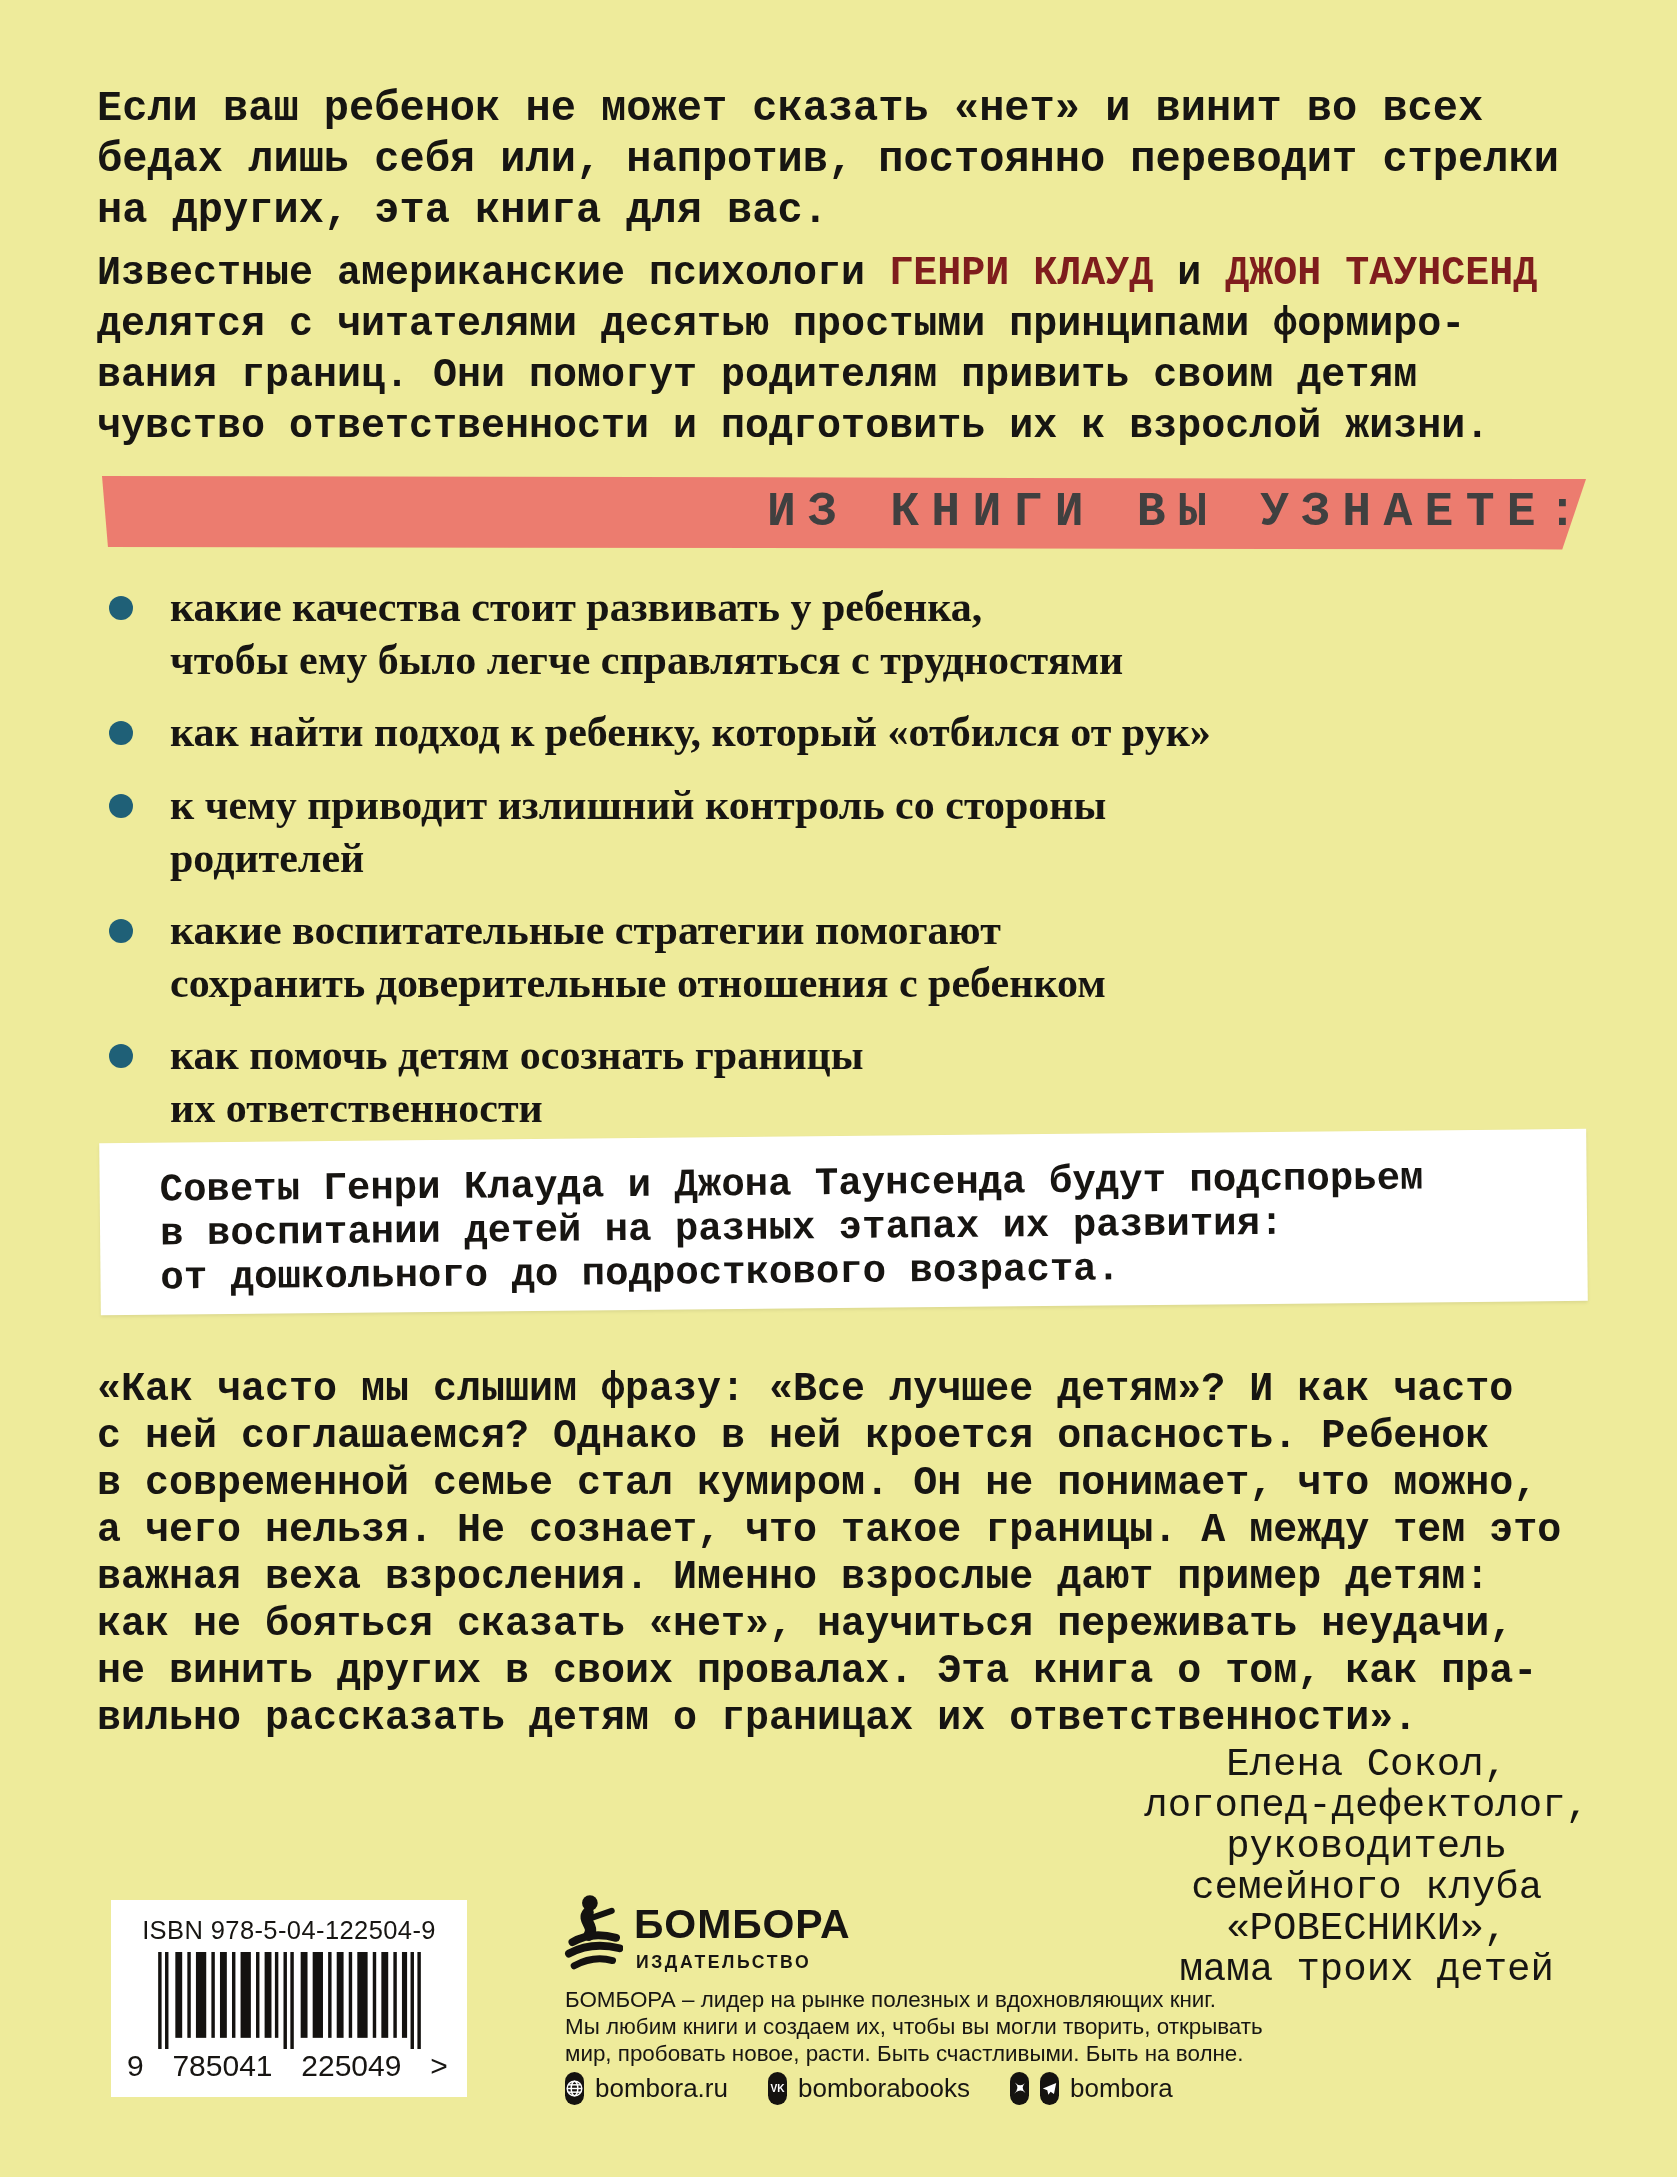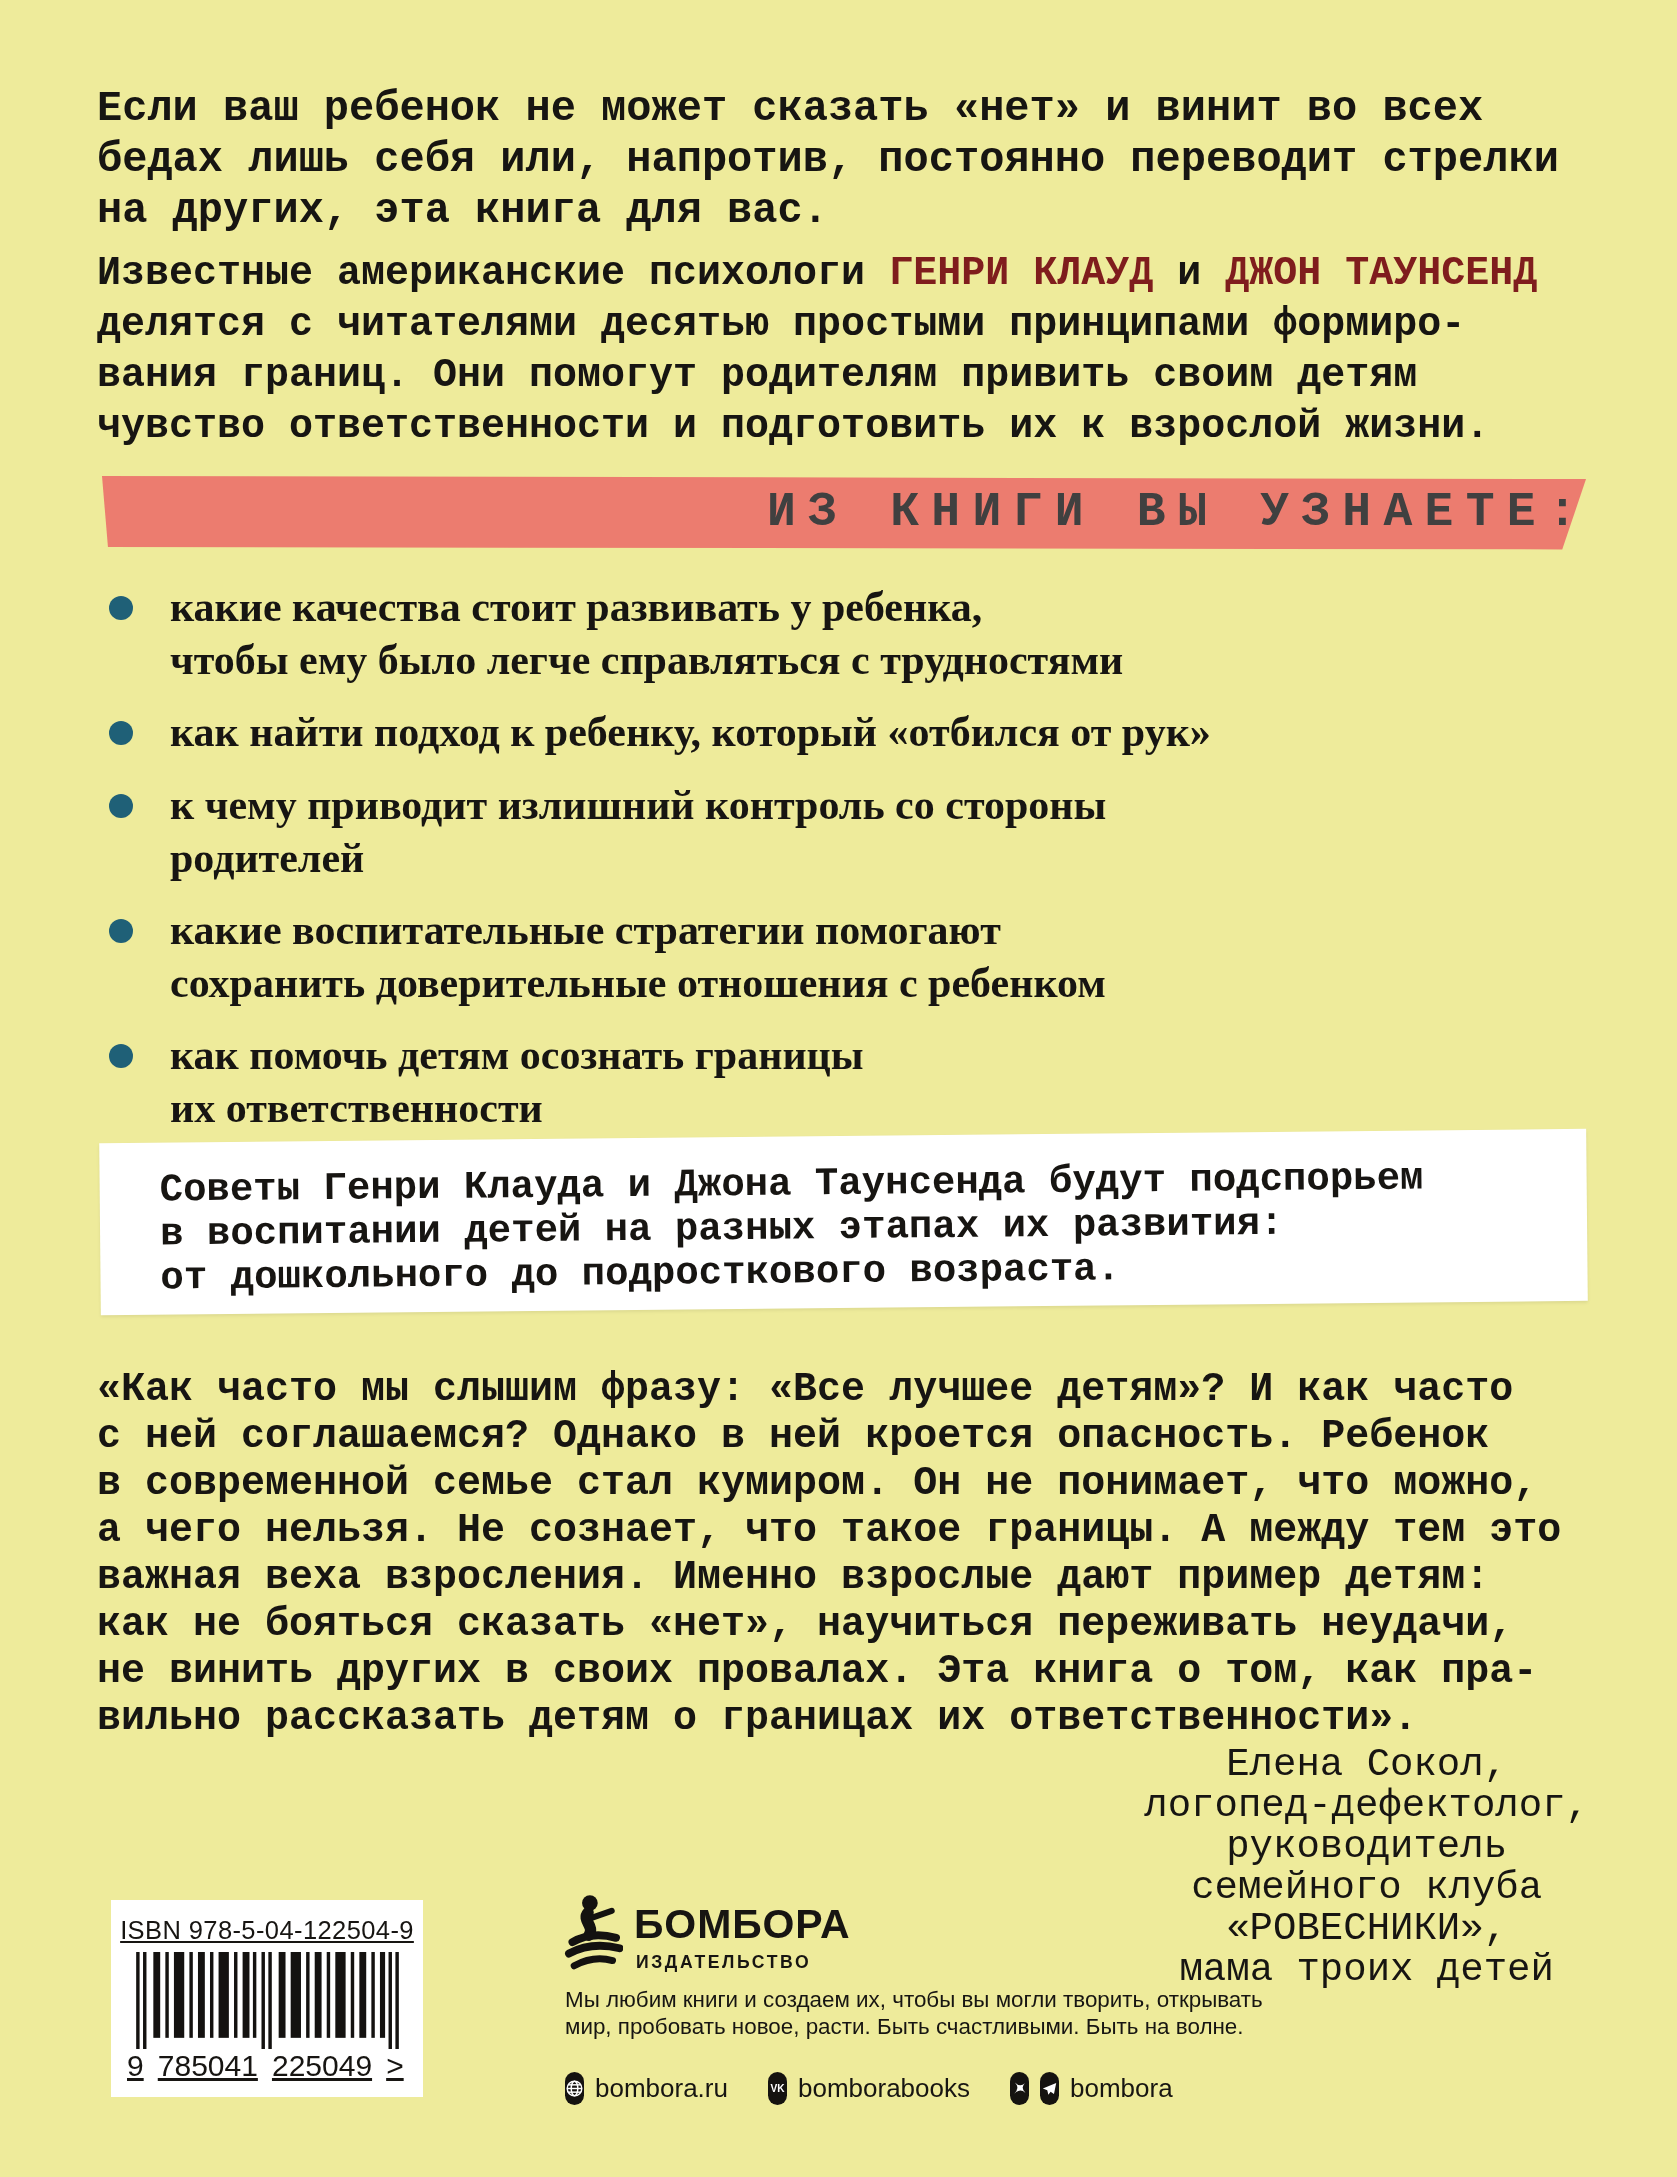--- a/index.html
+++ b/index.html
@@ -28,23 +28,23 @@
   #advice-box{
     position:absolute; left:100px; top:1136px; width:1487px; height:172px;
     background:#ffffff; transform:rotate(-0.55deg); box-sizing:border-box;
     padding:26px 0 0 60px; font-size:39px; line-height:44px; font-weight:bold;
     box-shadow:0 1.8px 3.5px rgba(0,0,0,0.08);
   }
   #quote{left:97px; top:1366px; font-size:40px; line-height:47px;}
   #signature{position:absolute; right:88px; top:1745px; text-align:center;
     font-size:39px; line-height:41px; font-weight:normal;}
   
-  #isbn-box{position:absolute; left:111px; top:1900px; width:312px; height:197px;
+  #isbn-box{position:absolute; left:111px; top:1900px; width:356px; height:197px;
     background:#ffffff; text-align:center;
-    font-family:"Liberation Sans", sans-serif;text-decoration:underline;}
+    font-family:"Liberation Sans", sans-serif;}
   .isbn-label{font-size:25.5px; margin-top:16px; letter-spacing:0.4px;}
   .barcode{display:block; margin:7px auto 0 auto;}
   .isbn-digits{display:flex; justify-content:space-between; align-items:flex-end;
     padding:0 19.3px 0 16px; font-size:30px; margin-top:0px;}
   #publisher-logo{position:absolute; left:562px; top:1893px;}
   #publisher-name{position:absolute; left:634px; top:1901px;
     font-family:"Liberation Sans", sans-serif; font-size:41px; font-weight:bold; letter-spacing:0.9px;}
   #publisher-sub{position:absolute; left:636px; top:1952px;
     font-family:"Liberation Sans", sans-serif; font-size:17.6px; font-weight:bold; letter-spacing:2.6px;}
   #publisher-desc{position:absolute; left:565px; top:1986px;
@@ -176,20 +176,21 @@
       <path d="M34 28 L57 20" stroke-width="7"></path>
       <path d="M12 56 Q34 43 62 51" stroke-width="9"></path>
       <path d="M8 69 Q34 55 66 63" stroke-width="9"></path>
       <path d="M14 83 Q36 71 58 77" stroke-width="8"></path>
     </g>
   </svg>
   <div id="publisher-name">БОМБОРА</div>
   <div id="publisher-sub">ИЗДАТЕЛЬСТВО</div>
 
   <div id="publisher-desc">
+    <div>БОМБОРА – лидер на рынке полезных и вдохновляющих книг.</div>
     <div>Мы любим книги и создаем их, чтобы вы могли творить, открывать</div>
     <div>мир, пробовать новое, расти. Быть счастливыми. Быть на волне.</div>
   </div>
 
   <div id="social">
     <div class="social-item">
       <span class="badge">
         <svg width="23" height="23" viewBox="0 0 26 26" fill="none" stroke="#ffffff" stroke-width="2">
           <circle cx="13" cy="13" r="10"></circle>
           <ellipse cx="13" cy="13" rx="4.5" ry="10"></ellipse>

